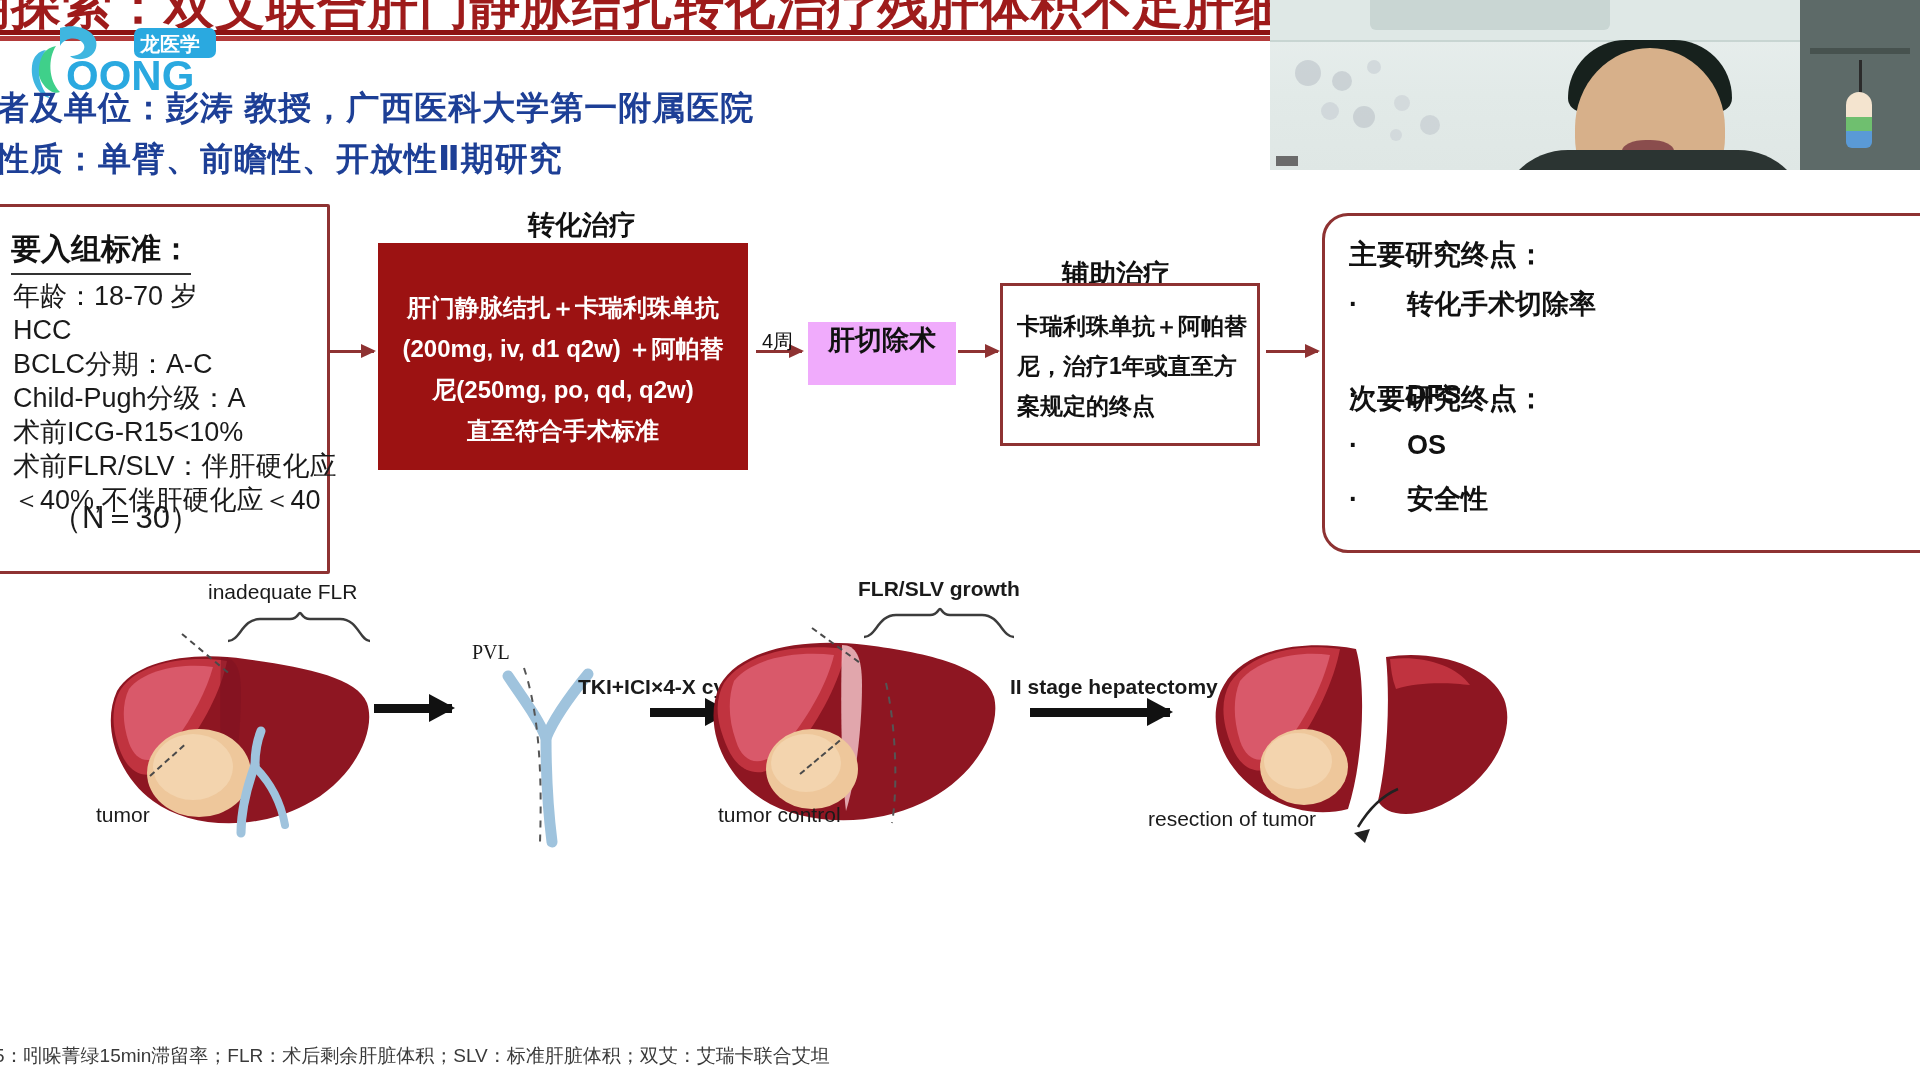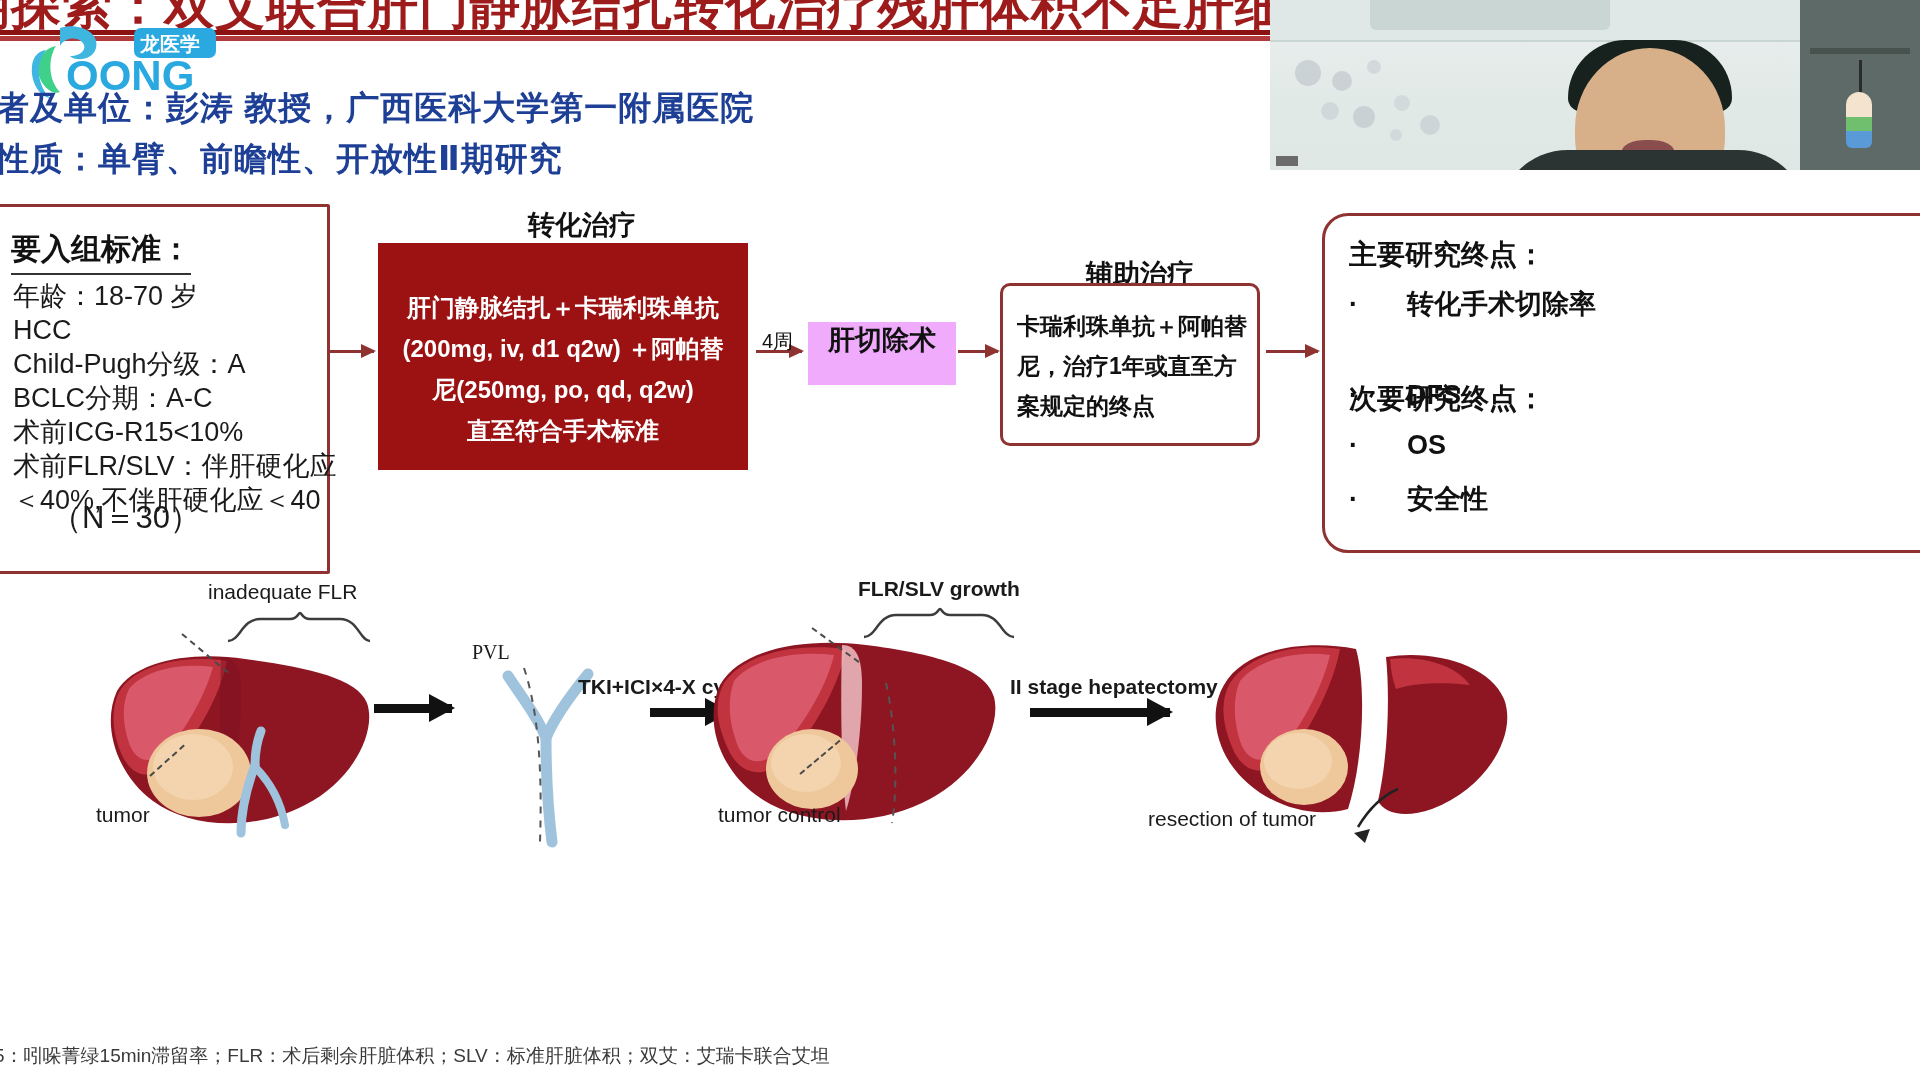--- a/index.html
+++ b/index.html
@@ -113,21 +113,21 @@
     font-size: 31px; color: #1a1a1a; white-space: nowrap;
   }
 
   .caption {
     position: absolute;
     font-size: 27px; font-weight: bold; color: #111;
     white-space: nowrap;
     text-align: right;
   }
   .cap-conv  { left: 528px; top: 207px; }
-  .cap-adj   { left: 1062px; top: 256px; margin-left: 24px; }
+  .cap-adj   { left: 1062px; top: 256px; }
 
   .treat-box {
     position: absolute;
     left: 378px; top: 243px;
     width: 370px; height: 227px;
     background: #9c1212;
   }
   .treat-text {
     position: absolute;
     left: 18px; top: 44px;
@@ -148,21 +148,21 @@
     left: 808px; top: 322px;
     width: 148px; height: 63px;
     background: #f0abfc;
     display: flex; align-items: flex-start; justify-content: center;
   }
   .resect-box span { font-size: 27px; font-weight: bold; color: #111; }
 
   .adjuvant-box {
     left: 1000px; top: 283px;
     width: 260px; height: 163px;
-    border-radius: 10px;
+    border-radius: 0;
   }
   .adjuvant-text {
     position: absolute; left: 14px; top: 20px; width: 236px;
     font-size: 23px; font-weight: bold; color: #111; line-height: 40px;
   }
 
   .endpoint-box {
     left: 1322px; top: 213px;
     width: 640px; height: 340px;
     border-radius: 26px;
@@ -266,22 +266,22 @@
     <div class="cam-mouth"></div>
     <div class="cam-body"></div>
     <div class="cam-badge"></div>
   </div>
 
   <div class="box-outline criteria-box">
     <div class="criteria-title">要入组标准：</div>
     <div class="criteria-list">
       <div>年龄：18-70 岁</div>
       <div>HCC</div>
+      <div>BCLC分期：A-C</div>
       <div>Child-Pugh分级：A</div>
-      <div>BCLC分期：A-C</div>
       <div>术前ICG-R15&lt;10%</div>
       <div>术前FLR/SLV：伴肝硬化应</div>
       <div>＜40%,不伴肝硬化应＜40</div>
     </div>
     <div class="criteria-n">（N＝30）</div>
   </div>
 
   <div class="flow-arrow fa1"></div>
   <div class="flow-arrow fa2"></div>
   <div class="flow-arrow fa3"></div>

